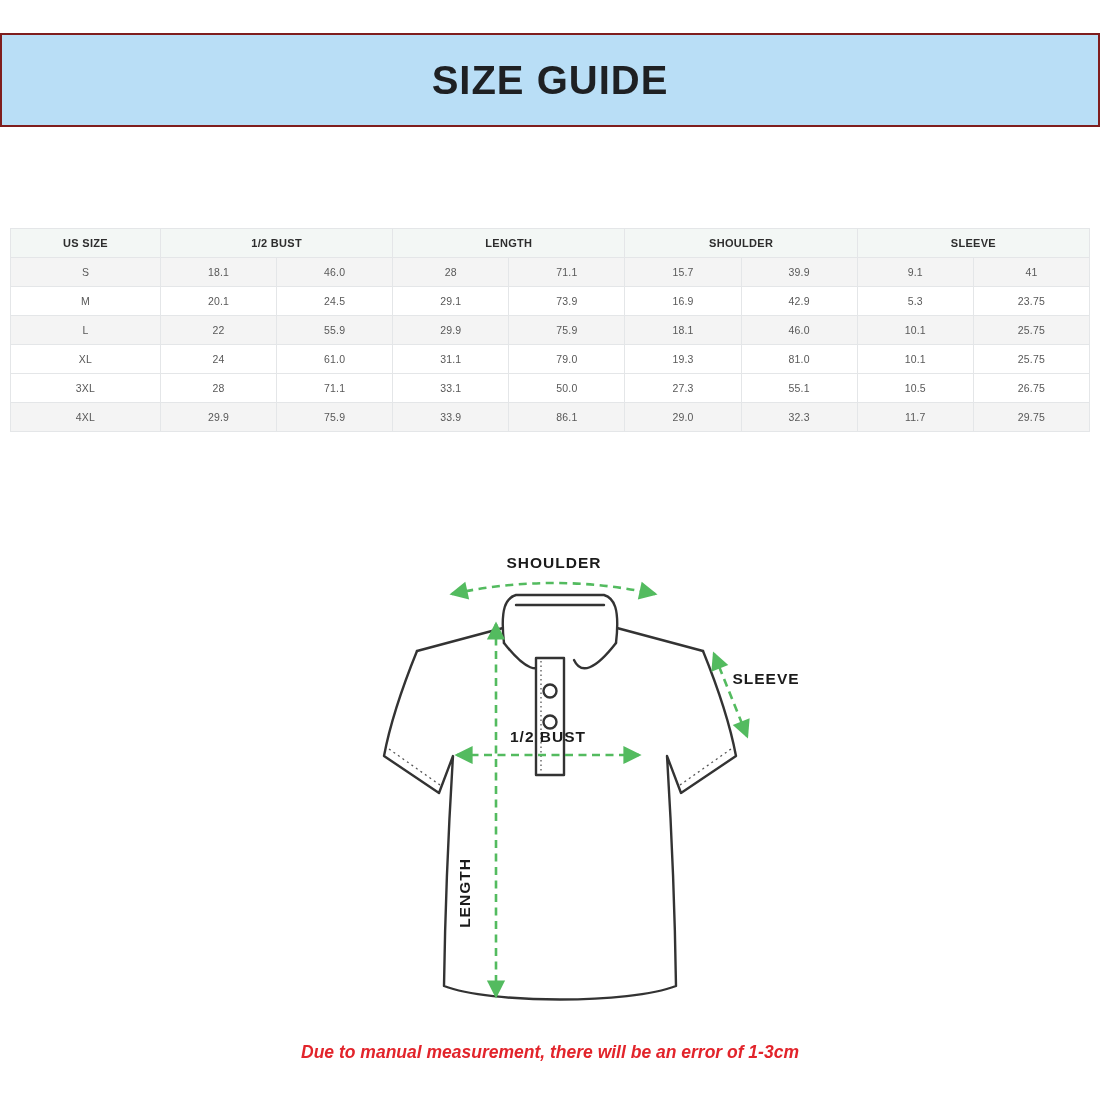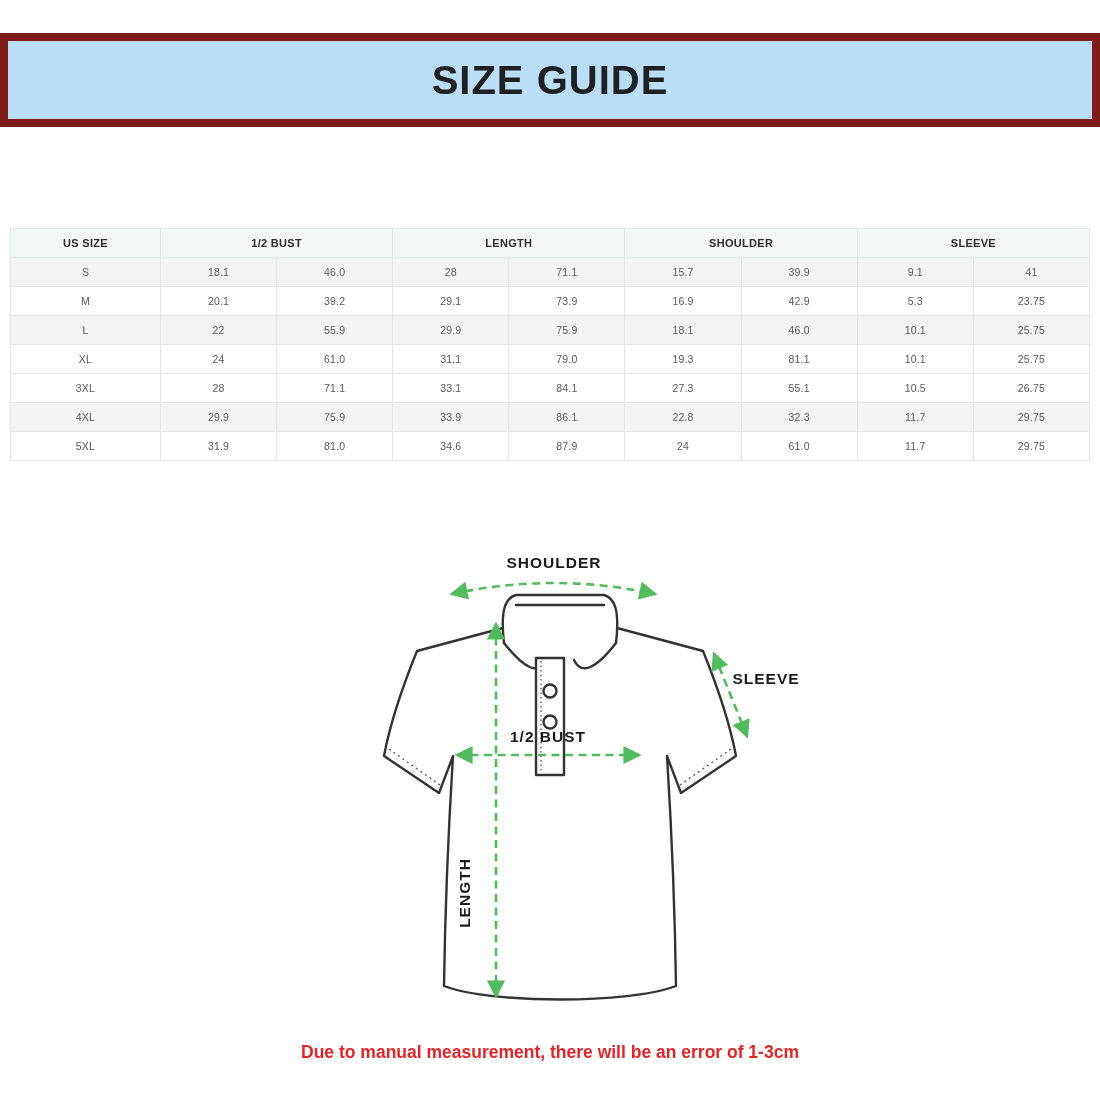--- a/index.html
+++ b/index.html
@@ -2,40 +2,40 @@
 <html><head>
 <meta charset="utf-8">
 <style>
   html,body{margin:0;padding:0;}
   body{
     width:1100px;height:1100px;position:relative;background:#ffffff;
     font-family:"Liberation Sans",sans-serif;overflow:hidden;
   }
   .banner{
     position:absolute;top:33px;left:0;width:1100px;height:94px;box-sizing:border-box;
-    background:#b9def6;border:8px solid #7f1d1d;
+    background:#b9def6;border:2px solid #7f1d1d;
     display:flex;align-items:center;justify-content:center;
   }
   .banner h1{margin:0;font-size:40px;font-weight:800;color:#1e2023;letter-spacing:1px;}
   .size-table{
     position:absolute;top:228px;left:10px;width:1080px;
     border-collapse:collapse;table-layout:fixed;
   }
   .size-table th,.size-table td{
     border:1px solid #e4e6e8;text-align:center;vertical-align:middle;
     height:28px;padding:0;
   }
   .size-table thead th{font-weight:700;color:#2d2d2d;font-size:11px;letter-spacing:.3px;}
   .size-table thead tr.group th{background:#f3f7f5;text-align:center;}
   .size-table tbody td{color:#585858;font-size:10.5px;letter-spacing:.2px;}
   .size-table tbody tr.stripe td{background:#f4f4f4;}
   .diagram{position:absolute;top:548px;left:340px;}
   .note{
     position:absolute;top:1042px;left:0;width:1100px;text-align:center;
-    font-size:17.5px;font-weight:700;color:#e2242b;
+    font-size:17.5px;font-weight:700;color:#e2242b;font-style:italic;
   }
 </style>
 </head>
 <body>
 
 <div class="banner">
   <h1>SIZE GUIDE</h1>
 </div>
 
 <table class="size-table">
@@ -67,21 +67,21 @@
         <td>28</td>
         <td>71.1</td>
         <td>15.7</td>
         <td>39.9</td>
         <td>9.1</td>
         <td>41</td>
       </tr>
       <tr>
         <td>M</td>
         <td>20.1</td>
-        <td>39.2</td>
+        <td>24.5</td>
         <td>29.1</td>
         <td>73.9</td>
         <td>16.9</td>
         <td>42.9</td>
         <td>5.3</td>
         <td>23.75</td>
       </tr>
       <tr class="stripe">
         <td>L</td>
         <td>22</td>
@@ -93,54 +93,43 @@
         <td>10.1</td>
         <td>25.75</td>
       </tr>
       <tr>
         <td>XL</td>
         <td>24</td>
         <td>61.0</td>
         <td>31.1</td>
         <td>79.0</td>
         <td>19.3</td>
-        <td>81.1</td>
+        <td>81.0</td>
         <td>10.1</td>
         <td>25.75</td>
       </tr>
       <tr>
         <td>3XL</td>
         <td>28</td>
         <td>71.1</td>
         <td>33.1</td>
-        <td>84.1</td>
+        <td>50.0</td>
         <td>27.3</td>
         <td>55.1</td>
         <td>10.5</td>
         <td>26.75</td>
       </tr>
       <tr class="stripe">
         <td>4XL</td>
         <td>29.9</td>
         <td>75.9</td>
         <td>33.9</td>
         <td>86.1</td>
-        <td>22.8</td>
+        <td>29.0</td>
         <td>32.3</td>
-        <td>11.7</td>
-        <td>29.75</td>
-      </tr>
-      <tr>
-        <td>5XL</td>
-        <td>31.9</td>
-        <td>81.0</td>
-        <td>34.6</td>
-        <td>87.9</td>
-        <td>24</td>
-        <td>61.0</td>
         <td>11.7</td>
         <td>29.75</td>
       </tr>
     </tbody>
 </table>
 
 <svg class="diagram" width="480" height="480" viewBox="0 0 480 480" xmlns="http://www.w3.org/2000/svg">
   <defs>
     <marker id="ah" viewBox="0 0 8 8" markerWidth="8" markerHeight="8" refX="6.5" refY="4" orient="auto-start-reverse">
       <path d="M0.5,0.5 L7.5,4 L0.5,7.5 Z" fill="#53bb5f"></path>

